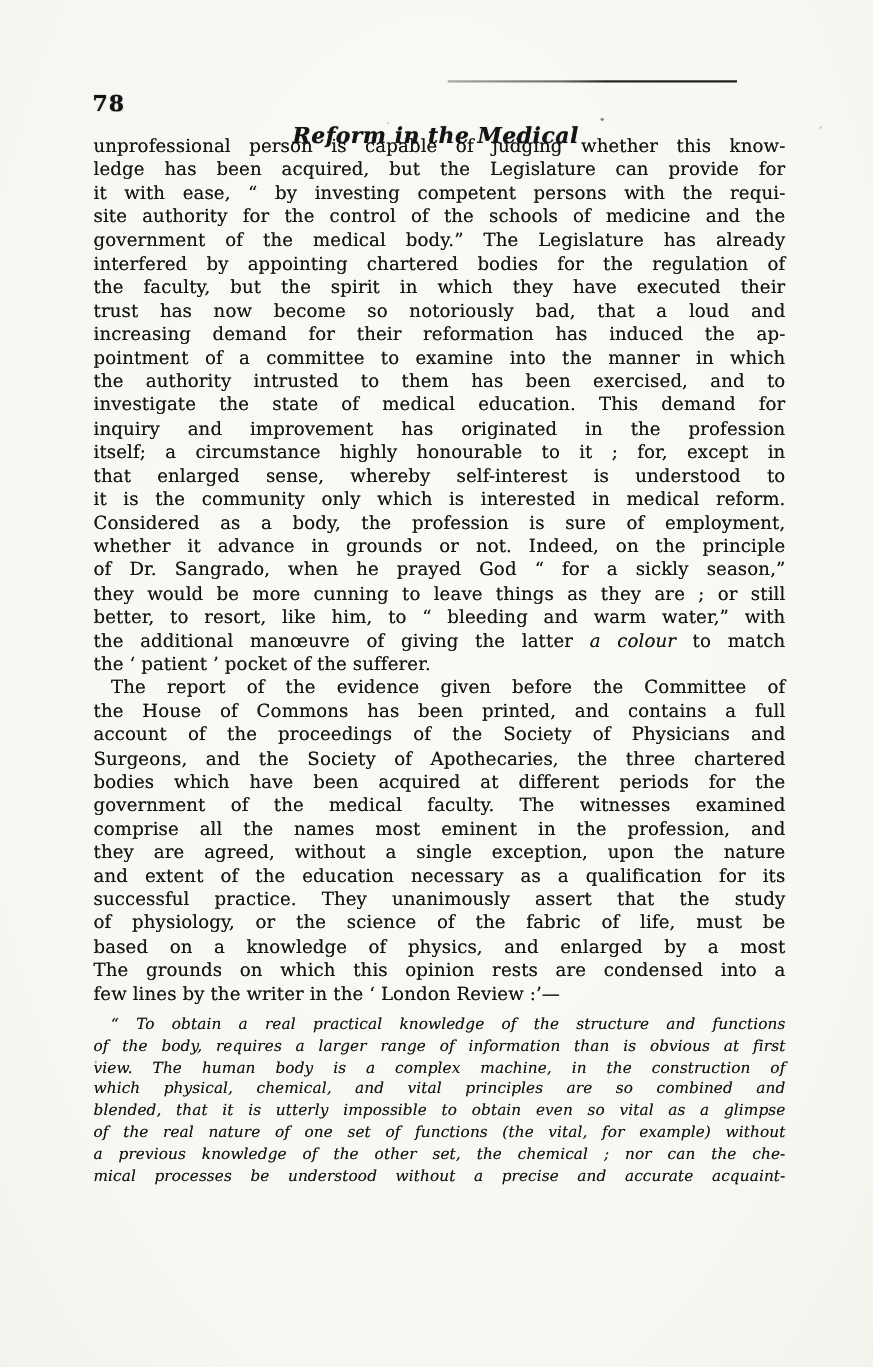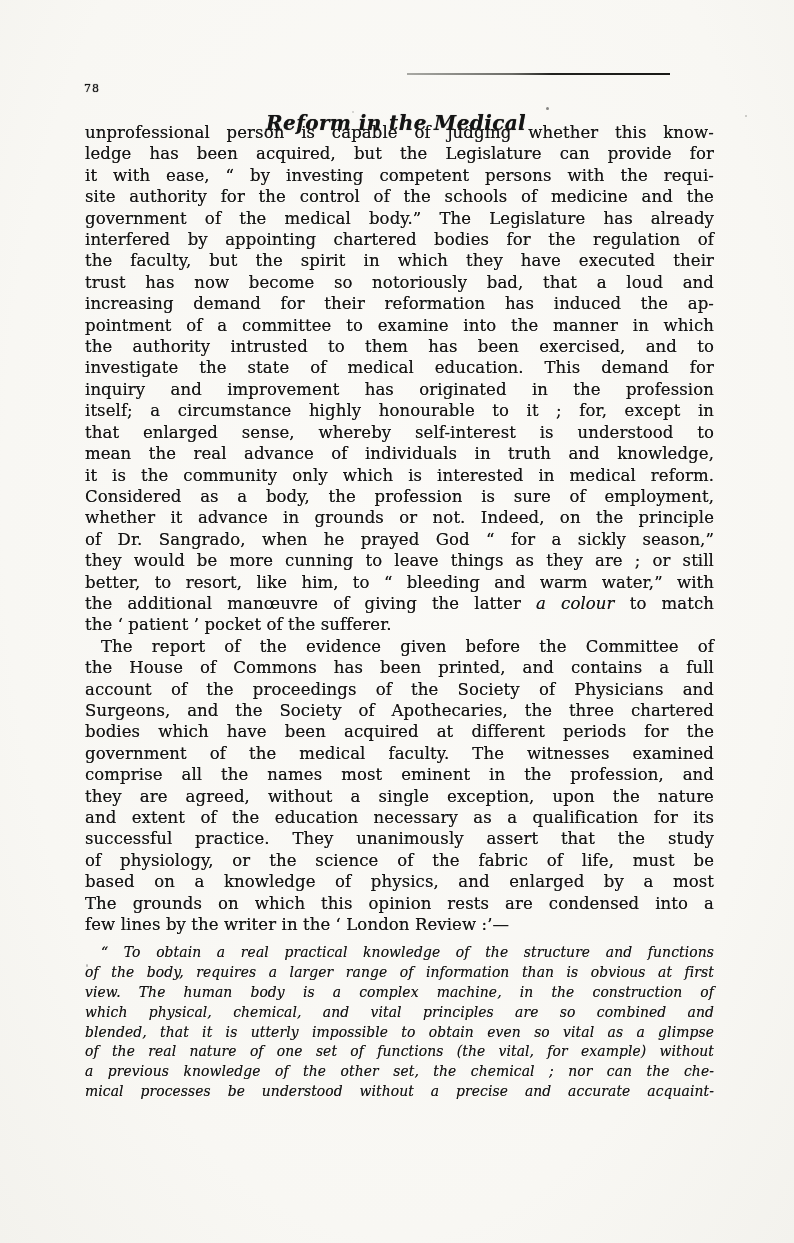--- a/index.html
+++ b/index.html
@@ -23,22 +23,22 @@
     left: 407px;
     top: 73px;
     width: 263px;
     height: 2px;
     background: linear-gradient(to right, #a9a9a4 0%, #6b6b66 40%, #22221f 55%, #191916 100%);
   }
   .page-number {
     position: absolute;
     left: 84px;
     top: 82px;
-    font-size: 11px;
-    font-weight: normal;
+    font-size: 20px;
+    font-weight: bold;
     letter-spacing: 1px;
     text-shadow: 0 0 1px rgba(10,10,10,0.85);
   }
   .running-title {
     position: absolute;
     left: 266px;
     top: 81px;
     font-size: 20px;
     font-style: italic;
     font-weight: bold;
@@ -109,21 +109,20 @@
         <div class="line jl">interfered by appointing chartered bodies for the regulation of</div>
         <div class="line jl">the faculty, but the spirit in which they have executed their</div>
         <div class="line jl">trust has now become so notoriously bad, that a loud and</div>
         <div class="line jl">increasing demand for their reformation has induced the ap-</div>
         <div class="line jl">pointment of a committee to examine into the manner in which</div>
         <div class="line jl">the authority intrusted to them has been exercised, and to</div>
         <div class="line jl">investigate the state of medical education. This demand for</div>
         <div class="line jl">inquiry and improvement has originated in the profession</div>
         <div class="line jl">itself; a circumstance highly honourable to it ; for, except in</div>
         <div class="line jl">that enlarged sense, whereby self-interest is understood to</div>
-        <div class="line jl">mean the real advance of individuals in truth and knowledge,</div>
         <div class="line jl">it is the community only which is interested in medical reform.</div>
         <div class="line jl">Considered as a body, the profession is sure of employment,</div>
         <div class="line jl">whether it advance in grounds or not. Indeed, on the principle</div>
         <div class="line jl">of Dr. Sangrado, when he prayed God “ for a sickly season,”</div>
         <div class="line jl">they would be more cunning to leave things as they are ; or still</div>
         <div class="line jl">better, to resort, like him, to “ bleeding and warm water,” with</div>
         <div class="line jl"><span>the additional manœuvre of giving the latter </span><em>a colour</em><span> to match</span></div>
         <div class="line">the ‘ patient ’ pocket of the sufferer.</div>
       </div>
 

